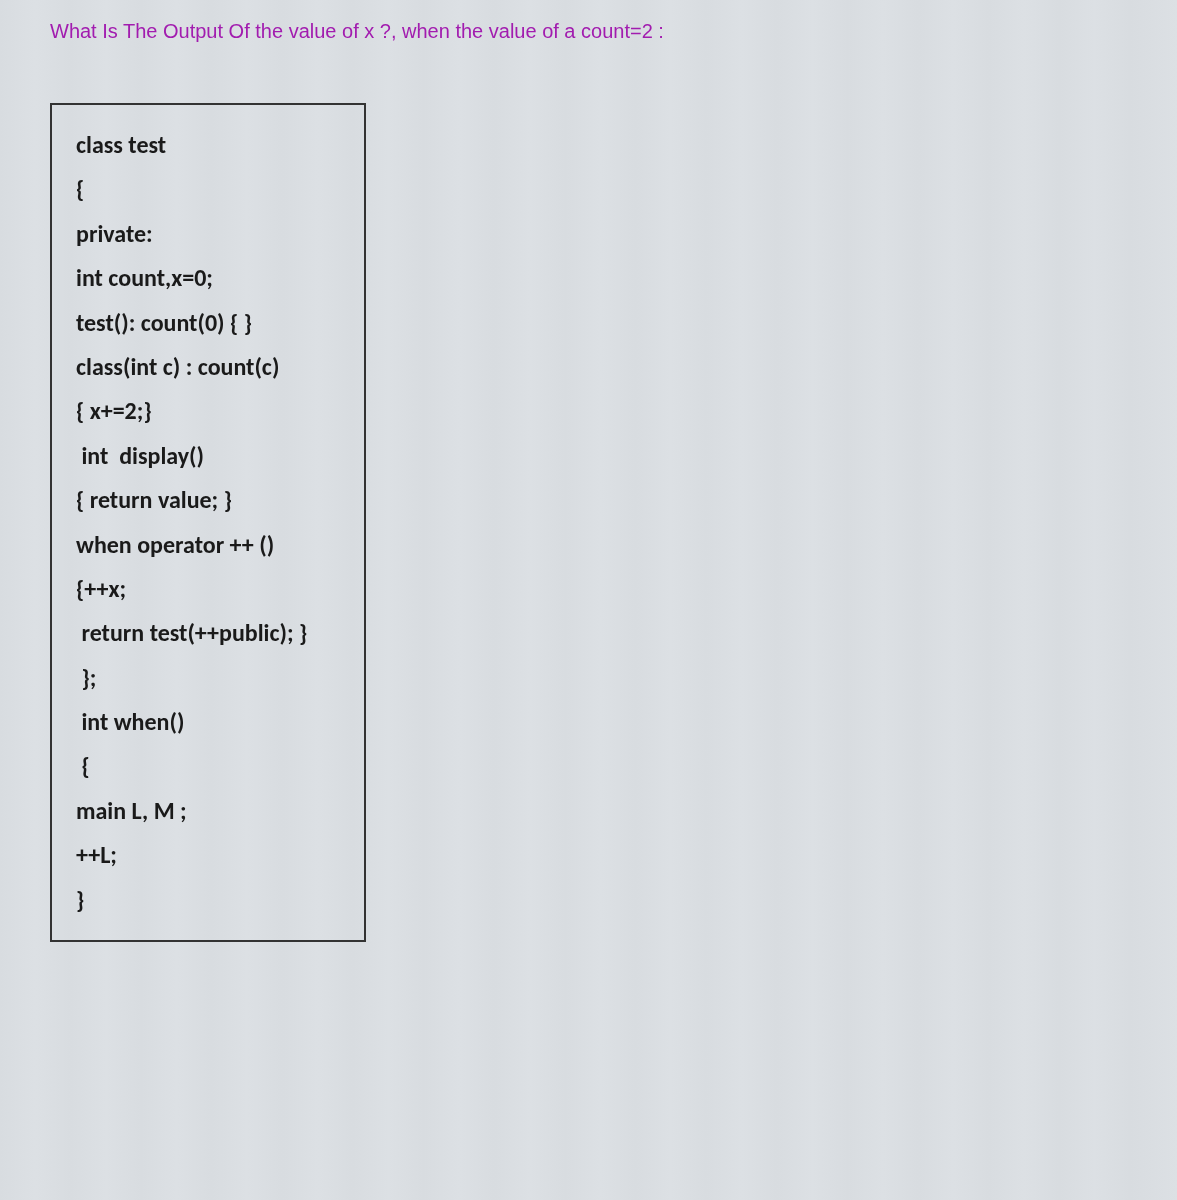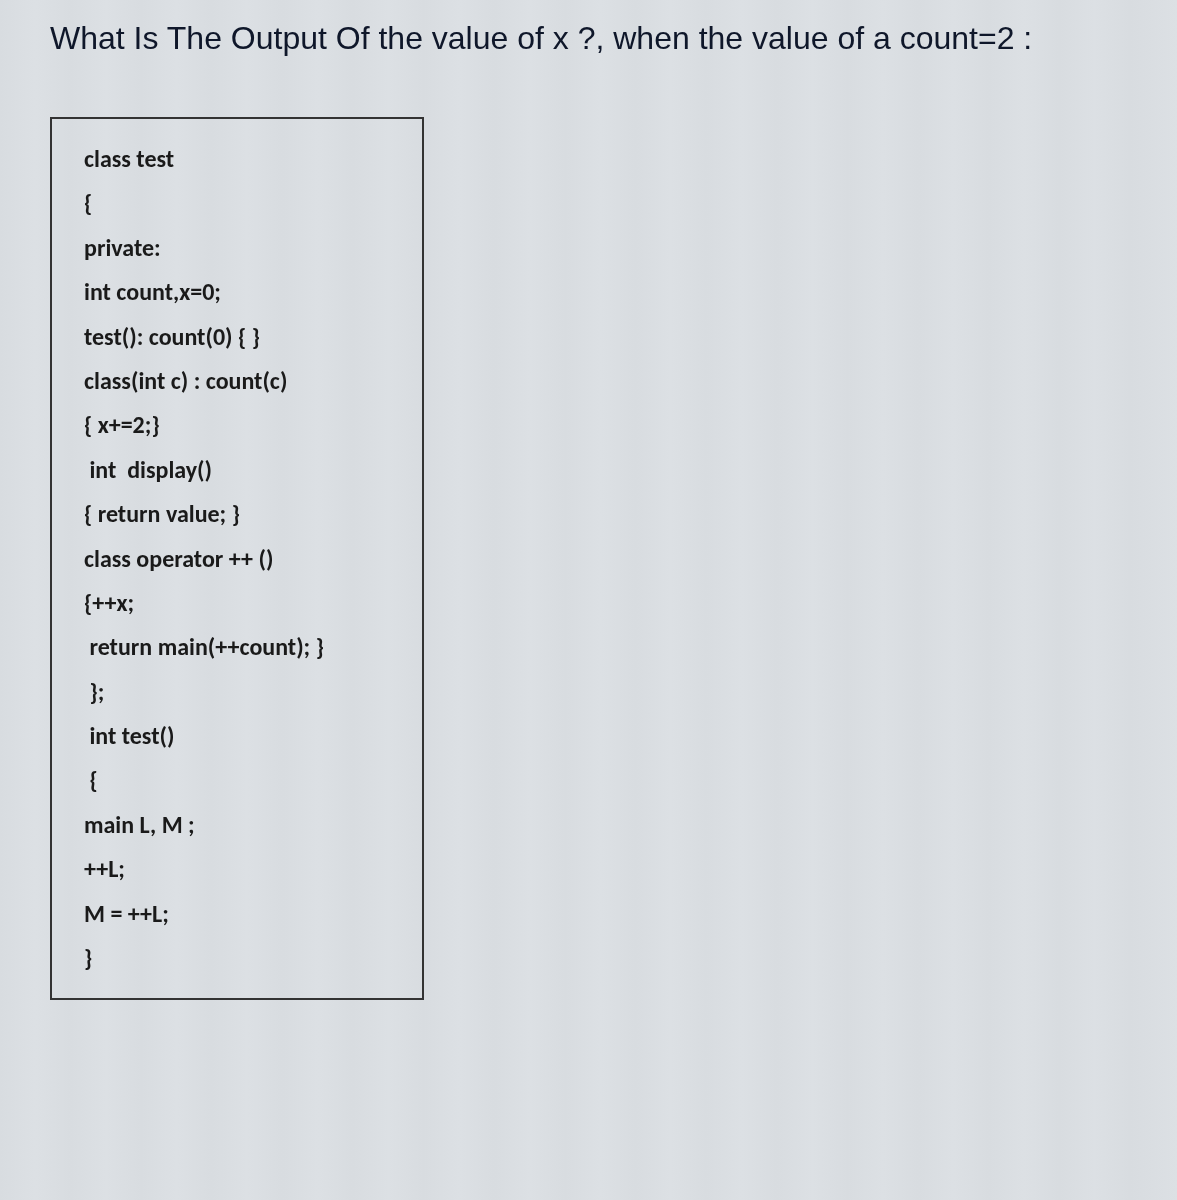--- a/index.html
+++ b/index.html
@@ -16,29 +16,29 @@
         #dce0e4 45%, #d8dce0 48%, #dce0e4 51%, #d8dce0 54%, #dce0e4 57%,
         #d8dce0 60%, #dce0e4 63%, #d8dce0 66%, #dce0e4 69%, #d8dce0 72%,
         #dce0e4 75%, #d8dce0 78%, #dce0e4 81%, #d8dce0 84%, #dce0e4 87%,
         #d8dce0 90%, #dce0e4 93%, #d8dce0 96%, #dce0e4 100%);
       width: 1177px;
       height: 1200px;
       padding: 20px 50px;
       color: #1a1a1a;
     }
     .question {
-      font-size: 32px;
+      font-size: 20px;
       font-weight: 400;
       margin-bottom: 60px;
-      color: #0f172a;
+      color: #a21caf;
     }
     .code-box {
       border: 2px solid #333;
-      width: 374px;
-      padding: 18px 32px;
+      width: 316px;
+      padding: 18px 24px;
       background: transparent;
     }
     .code-line {
       font-family: Calibri, Arial, sans-serif;
       font-size: 24px;
       font-weight: 600;
       line-height: 1.85;
       color: #1a1a1a;
       white-space: pre;
     }
@@ -51,23 +51,22 @@
 <div class="code-box">
   <div class="code-line">class test</div>
   <div class="code-line">{</div>
   <div class="code-line">private:</div>
   <div class="code-line">int count,x=0;</div>
   <div class="code-line">test(): count(0) { }</div>
   <div class="code-line">class(int c) : count(c)</div>
   <div class="code-line">{ x+=2;}</div>
   <div class="code-line"> int  display()</div>
   <div class="code-line">{ return value; }</div>
-  <div class="code-line">class operator ++ ()</div>
+  <div class="code-line">when operator ++ ()</div>
   <div class="code-line">{++x;</div>
-  <div class="code-line"> return main(++count); }</div>
+  <div class="code-line"> return test(++public); }</div>
   <div class="code-line"> };</div>
-  <div class="code-line"> int test()</div>
+  <div class="code-line"> int when()</div>
   <div class="code-line"> {</div>
   <div class="code-line">main L, M ;</div>
   <div class="code-line">++L;</div>
-  <div class="code-line">M = ++L;</div>
   <div class="code-line">}</div>
 </div>
 
 </body></html>

